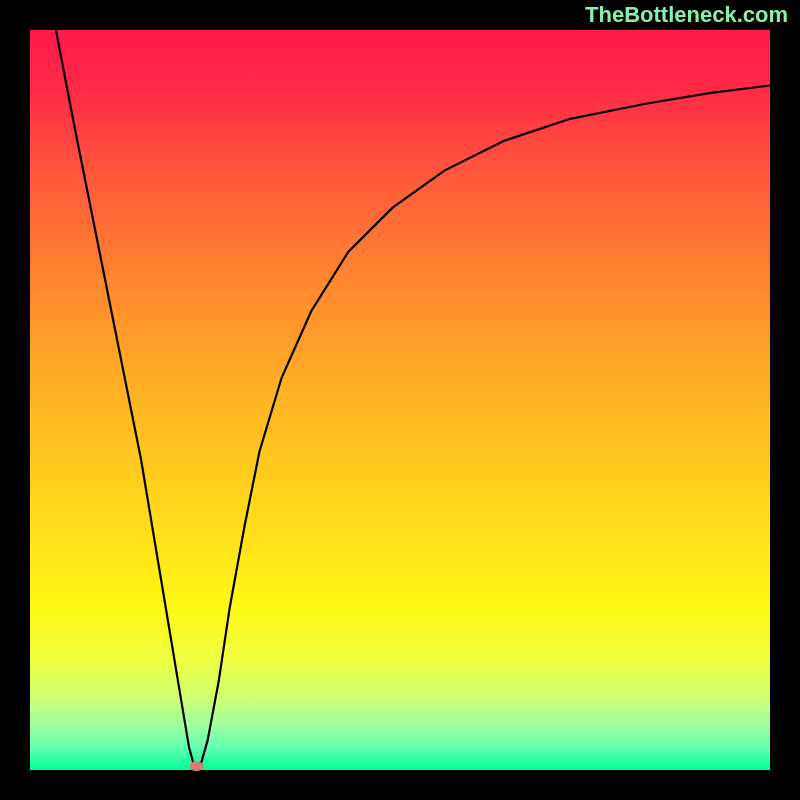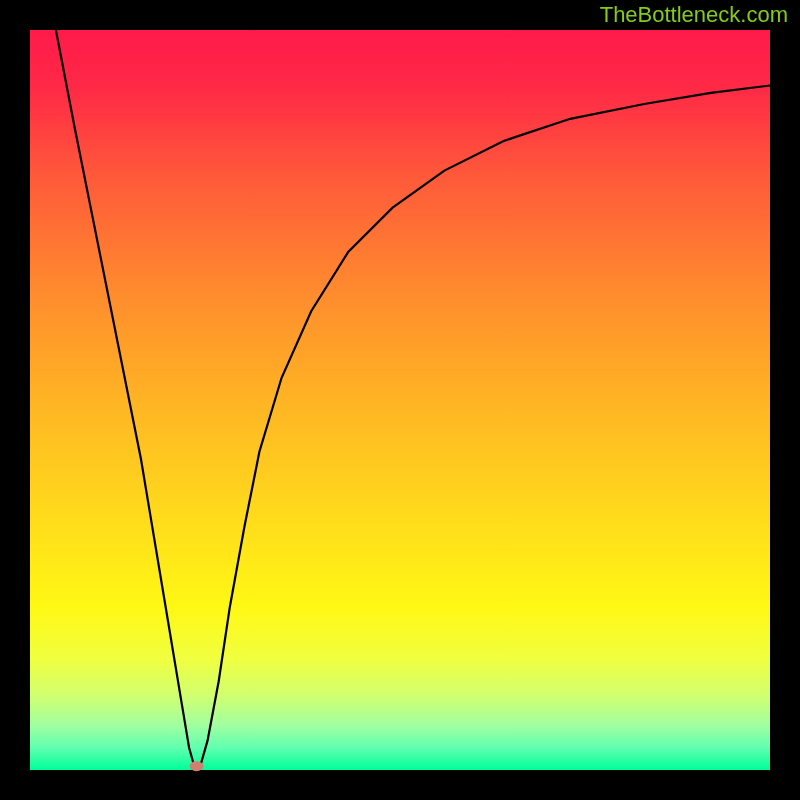--- a/index.html
+++ b/index.html
@@ -13,23 +13,23 @@
   }
   .container {
     position: relative;
     width: 800px;
     height: 800px;
   }
   .watermark {
     position: absolute;
     top: 2px;
     right: 12px;
-    color: #84cc16;
+    color: #86efac;
     font-size: 22px;
-    font-weight: 400;
+    font-weight: 700;
     font-family: Arial, sans-serif;
     z-index: 10;
     letter-spacing: 0px;
   }
   svg {
     position: absolute;
     top: 0;
     left: 0;
   }
 </style>

